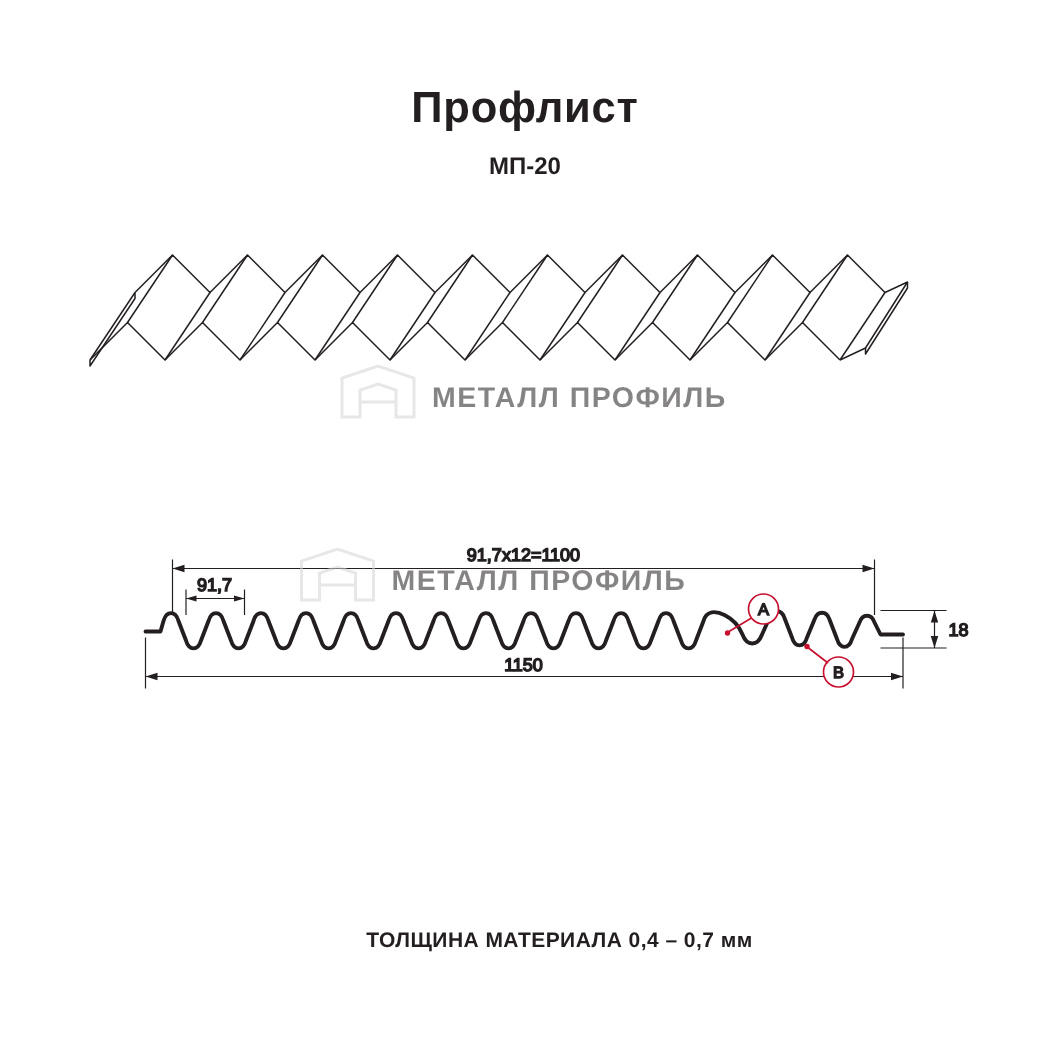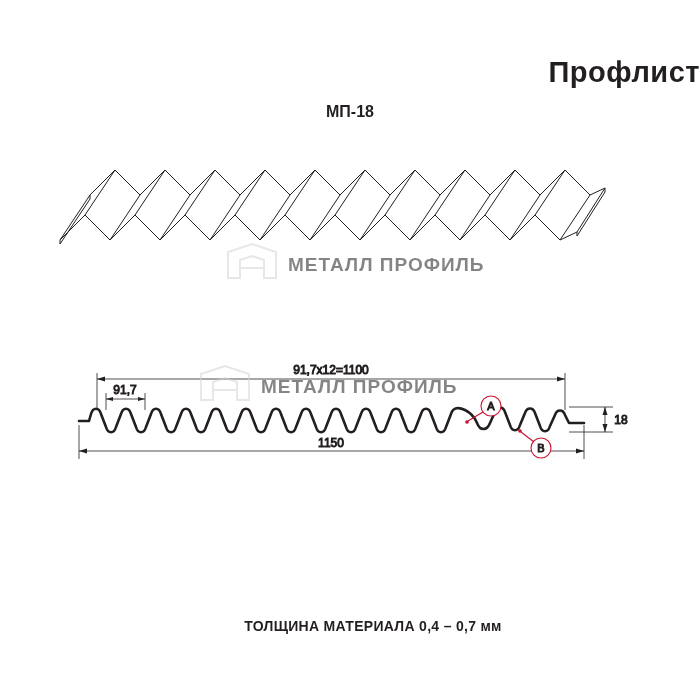--- a/index.html
+++ b/index.html
@@ -17,21 +17,21 @@
   }
   .page {
     position: absolute;
     inset: 0;
   }
   .title {
     position: absolute;
     top: 56px;
     left: 0;
     width: 700px;
-    text-align: right;
+    text-align: center;
     font-size: 29px;
     font-weight: bold;
     letter-spacing: 0.5px;
   }
   .subtitle {
     position: absolute;
     top: 103px;
     left: 0;
     width: 700px;
     text-align: center;
@@ -52,21 +52,21 @@
   .iso-wrap {
     position: absolute;
     top: 140px;
     left: 60px;
     width: 590px;
     height: 150px;
   }
   .section-wrap {
     position: absolute;
     top: 355px;
-    left: 57px;
+    left: 75px;
     width: 580px;
     height: 130px;
   }
   .watermark {
     position: absolute;
     pointer-events: none;
     opacity: 0.55;
     text-decoration: underline;
   }
   .wm1 { top: 238px; left: 222px; }
@@ -78,21 +78,21 @@
   }
   .dimtext { font-size: 12px; }
   .callout-letter { font-size: 11px; fill: #c8102e; font-weight: normal; }
 </style>
 </head>
 <body>
 
 <div class="page">
 
   <div class="title">Профлист</div>
-  <div class="subtitle">МП-18</div>
+  <div class="subtitle">МП-20</div>
 
   <div class="iso-wrap">
     <svg width="590" height="150" viewBox="0 0 590 150" aria-hidden="true">
       <g fill="none" stroke="#231f20" stroke-width="1" stroke-linejoin="round">
 
         <path d="M30,55 L55,30 L80,55 L105,30 L130,55 L155,30 L180,55 L205,30 L230,55 L255,30 L280,55 L305,30 L330,55 L355,30 L380,55 L405,30 L430,55 L455,30 L480,55 L505,30 L530,55"></path>
 
         <path d="M0,100 L25,75 L50,100 L75,75 L100,100 L125,75 L150,100 L175,75 L200,100 L225,75 L250,100 L275,75 L300,100 L325,75 L350,100 L375,75 L400,100 L425,75 L450,100 L475,75 L500,100"></path>
 
         <path d="M30,55 L0,100"></path>

